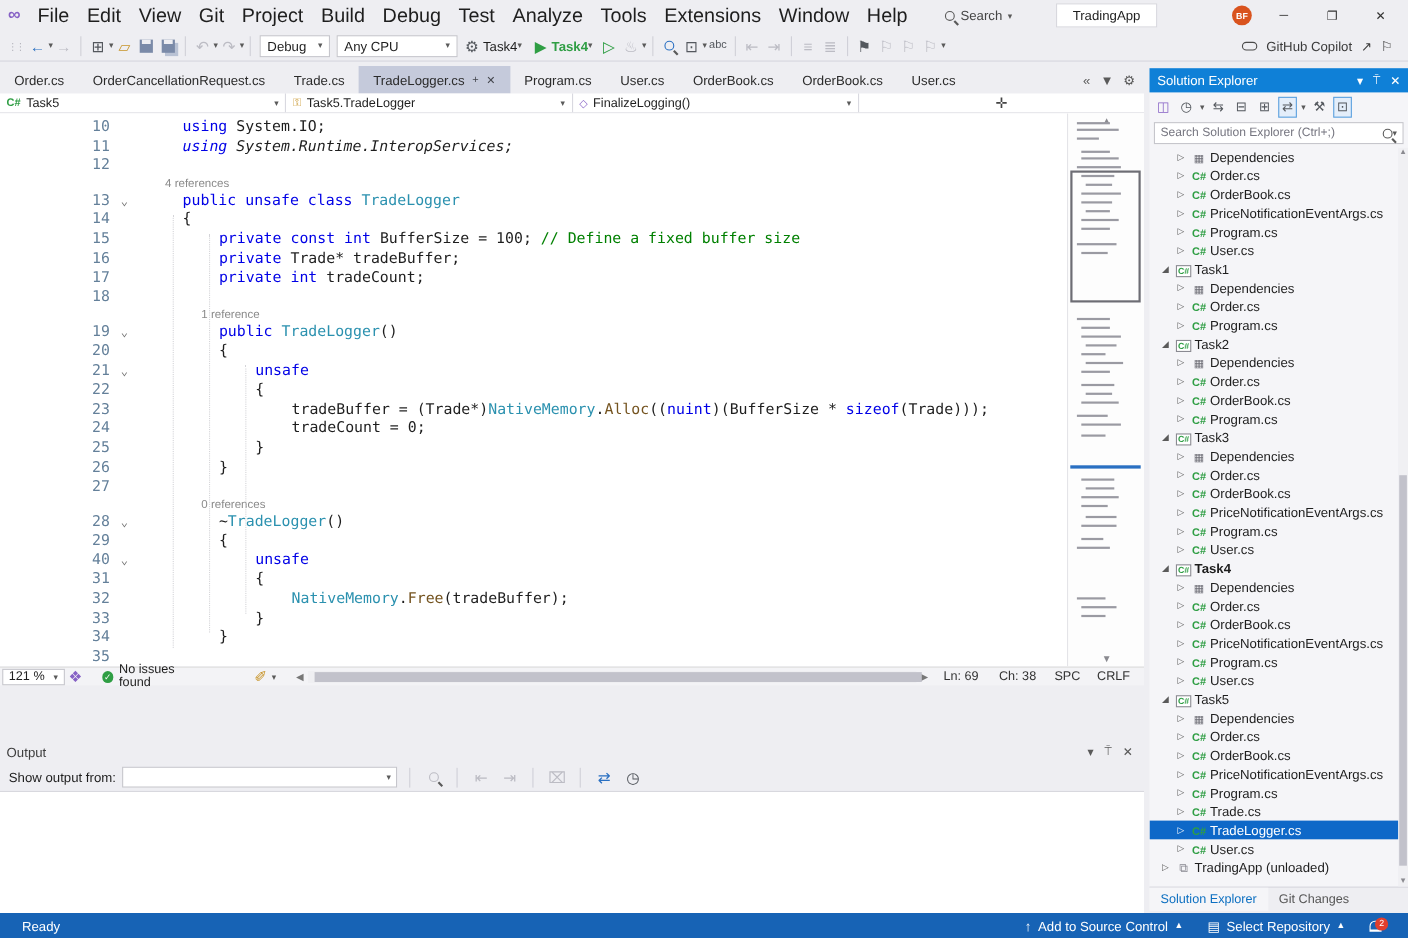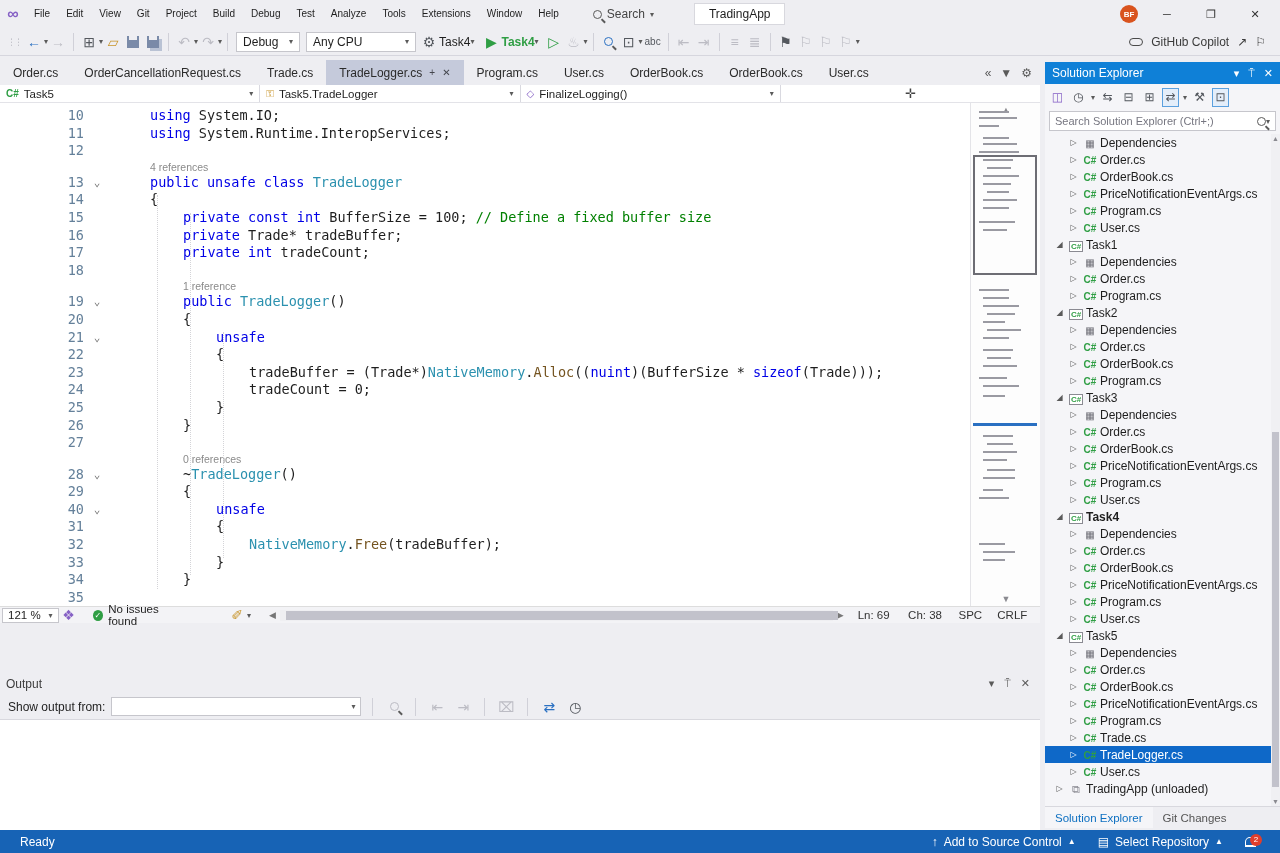--- a/index.html
+++ b/index.html
@@ -2,21 +2,21 @@
 <html><head>
 <meta charset="utf-8">
 <style>
   * { margin:0; padding:0; box-sizing:border-box; }
   html,body { width:1280px; height:853px; overflow:hidden; }
   body { font-family:"Liberation Sans", sans-serif; font-size:12px; color:#1e1e1e; background:#eeeef2; position:relative; }
 
   
   #titlebar { position:absolute; left:0; top:0; width:1280px; height:28px; background:#eeeef2; display:flex; align-items:center; }
   #vs-logo { width:26px; text-align:center; color:#8661c5; font-size:16px; font-weight:bold; }
-  .menu-item { padding:0 8px; height:28px; line-height:28px; font-size:10px; }
+  .menu-item { padding:0 8px; height:28px; line-height:28px; font-size:18px; }
   #title-search { display:flex; align-items:center; gap:5px; margin-left:26px; color:#454545; }
   .mag { display:inline-block; width:9px; height:9px; border:1.5px solid #5a5a5a; border-radius:50%; position:relative; }
   .mag::after { content:""; position:absolute; width:5px; height:1.5px; background:#5a5a5a; transform:rotate(45deg); left:7px; top:9px; }
   .caret { font-size:8px; color:#5a5a5a; }
   #solution-box { margin-left:40px; background:#fff; border:1px solid #d8d8de; padding:3px 14px; font-size:12px; }
   #tb-right { margin-left:auto; display:flex; align-items:center; gap:14px; padding-right:10px; }
   #avatar { width:18px; height:18px; border-radius:50%; background:#d9531e; color:#fff; font-size:8px; font-weight:bold; display:flex; align-items:center; justify-content:center; }
   .winctl { width:30px; text-align:center; color:#333; font-size:11px; }
 
   
@@ -44,21 +44,21 @@
   
   #breadcrumb { position:absolute; left:0; top:85px; width:1040px; height:18px; background:#fff; border-bottom:1px solid #e3e3e8; display:flex; }
   .bc { flex:1; border-right:1px solid #d9d9e0; display:flex; align-items:center; padding:0 6px; gap:5px; font-size:11.5px; }
   .bc .caret { margin-left:auto; }
   .bc-icon { font-size:10px; }
   #bc-split { width:36px; display:flex; align-items:center; justify-content:center; color:#444; font-size:13px; border-right:none; }
 
   
   #editor { position:absolute; left:0; top:103px; width:1040px; height:503px; background:#fff; overflow:hidden; }
   #code { position:absolute; left:0; top:4px; width:968px; font-family:"DejaVu Sans Mono", monospace; font-size:13.5px; }
-  .crow { height:17.6px; line-height:17.6px; display:flex; white-space:pre; }
+  .crow { height:17.6px; line-height:17.6px; display:flex; white-space:pre;padding-left:16px; }
   .clens { height:14px; line-height:14px; display:flex; white-space:pre; }
   .lnum { width:84px; text-align:right; color:#64809a; flex:none; }
   .fold { width:26px; text-align:center; color:#707070; font-size:11px; flex:none; }
   .ctext { padding-left:40px; }
   .lens-text { font-family:"Liberation Sans", sans-serif; font-size:10.5px; color:#8a8a8a; }
   .tok-k { color:#0000e6; } .tok-t { color:#2b91af; } .tok-m { color:#74531f; } .tok-c { color:#008000; } .tok-p { color:#1e1e1e; }
   .iguide { position:absolute; width:0; border-left:1px dotted #d4d4d8; }
   #minimap { position:absolute; right:0; top:0; width:70px; height:503px; background:#fdfdfd; border-left:1px solid #e4e4e8; }
   .mm-mark { position:absolute; height:2px; background:#9a9aa2; }
   #mm-view { position:absolute; left:2px; top:52px; width:64px; height:120px; border:2px solid #6d6d74; }
@@ -272,21 +272,21 @@
     <span class="bc-icon" style="color:#8661c5">◇</span>
     <span>FinalizeLogging()</span>
     <span class="caret">▾</span>
   </div>
   <div class="bc" id="bc-split">✛</div>
 </div>
 
 <div id="editor">
   <div id="code">
       <div class="crow"><span class="lnum">10</span><span class="fold"></span><span class="ctext" style="padding-left: 40px;"><span class="tok-k">using</span><span class="tok-p"> System.IO;</span></span></div>
-      <div class="crow"><span class="lnum">11</span><span class="fold"></span><span class="ctext" style="padding-left: 40px;"><span class="tok-k">using</span><span class="tok-p"> System.Runtime.InteropServices;</span></span></div>
+      <div class="crow"><span class="lnum">11</span><span class="fold"></span><span class="ctext" style="padding-left: 40px; font-style: italic;"><span class="tok-k">using</span><span class="tok-p"> System.Runtime.InteropServices;</span></span></div>
       <div class="crow"><span class="lnum">12</span><span class="fold"></span><span class="ctext" style="padding-left: 40px;"></span></div>
       <div class="clens"><span class="lnum"></span><span class="fold"></span><span class="ctext lens-text" style="padding-left: 40px;">4 references</span></div>
       <div class="crow"><span class="lnum">13</span><span class="fold">⌄</span><span class="ctext" style="padding-left: 40px;"><span class="tok-k">public</span><span class="tok-p"> </span><span class="tok-k">unsafe</span><span class="tok-p"> </span><span class="tok-k">class</span><span class="tok-p"> </span><span class="tok-t">TradeLogger</span></span></div>
       <div class="crow"><span class="lnum">14</span><span class="fold"></span><span class="ctext" style="padding-left: 40px;"><span class="tok-p">{</span></span></div>
       <div class="crow"><span class="lnum">15</span><span class="fold"></span><span class="ctext" style="padding-left: 73px;"><span class="tok-k">private</span><span class="tok-p"> </span><span class="tok-k">const</span><span class="tok-p"> </span><span class="tok-k">int</span><span class="tok-p"> BufferSize = 100; </span><span class="tok-c">// Define a fixed buffer size</span></span></div>
       <div class="crow"><span class="lnum">16</span><span class="fold"></span><span class="ctext" style="padding-left: 73px;"><span class="tok-k">private</span><span class="tok-p"> Trade* tradeBuffer;</span></span></div>
       <div class="crow"><span class="lnum">17</span><span class="fold"></span><span class="ctext" style="padding-left: 73px;"><span class="tok-k">private</span><span class="tok-p"> </span><span class="tok-k">int</span><span class="tok-p"> tradeCount;</span></span></div>
       <div class="crow"><span class="lnum">18</span><span class="fold"></span><span class="ctext" style="padding-left: 40px;"></span></div>
       <div class="clens"><span class="lnum"></span><span class="fold"></span><span class="ctext lens-text" style="padding-left: 73px; text-align: right;">1 reference</span></div>
       <div class="crow"><span class="lnum">19</span><span class="fold">⌄</span><span class="ctext" style="padding-left: 73px;"><span class="tok-k">public</span><span class="tok-p"> </span><span class="tok-t">TradeLogger</span><span class="tok-p">()</span></span></div>

